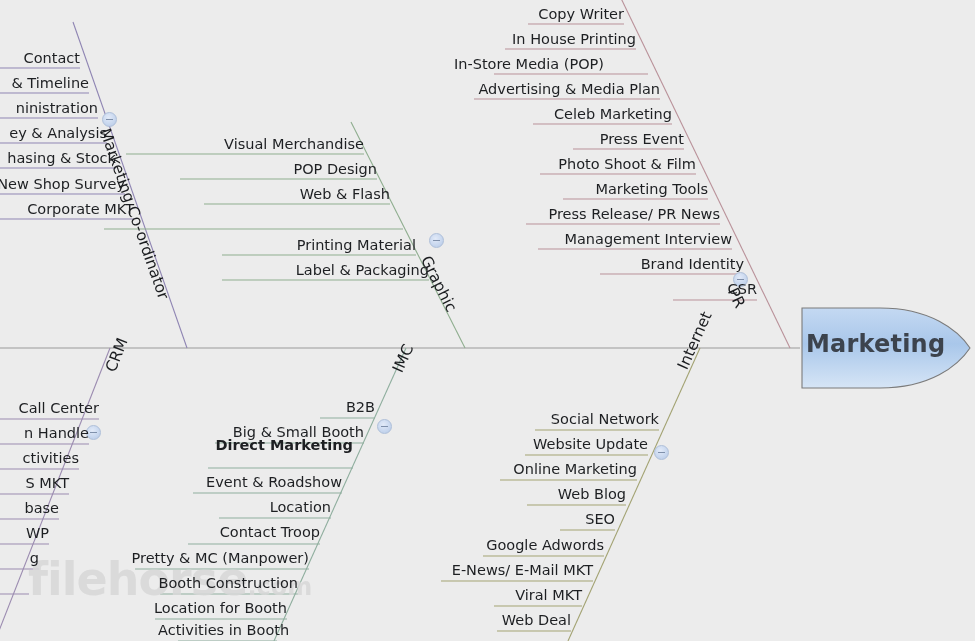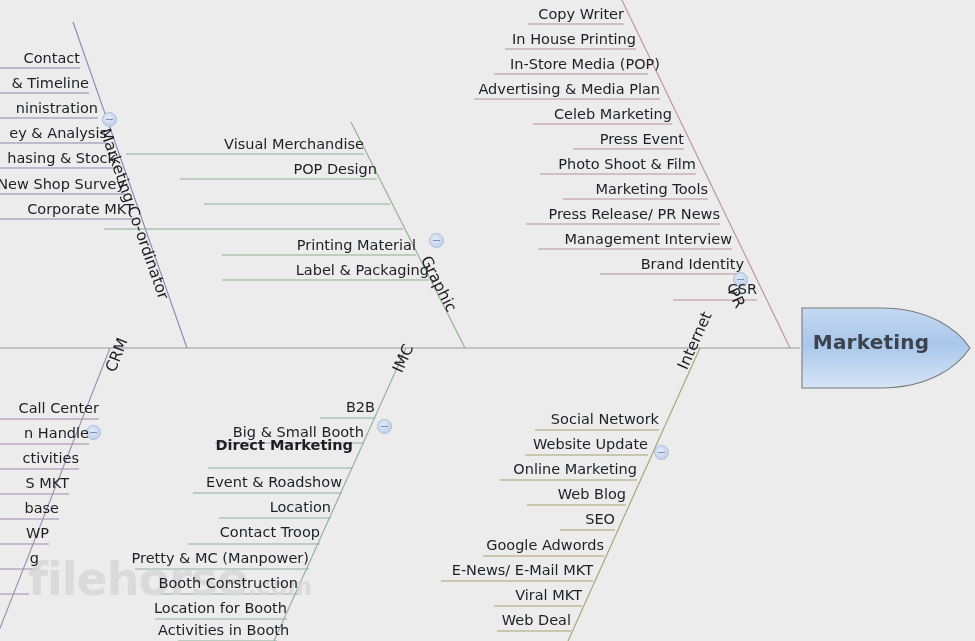--- a/index.html
+++ b/index.html
@@ -64,21 +64,21 @@
     transform-origin: 0 0;
   }
 
   
   .head-text {
     position: absolute;
     left: 806px;
     top: 330px;
     width: 130px;
     text-align: center;
-    font-size: 20px;
+    font-size: 24px;
     font-weight: bold;
     color: #3d4category;
     color: #3c434d;
     letter-spacing: .2px;
     white-space: nowrap;
   }
 
   
   .toggle {
     position: absolute;
@@ -220,26 +220,27 @@
   <div class="leaf r" style="left:-40px; top:51px;  width:120px;">Contact</div>
   <div class="leaf r" style="left:-40px; top:76px;  width:129px;">&amp; Timeline</div>
   <div class="leaf r" style="left:-40px; top:101px; width:138px;">ninistration</div>
   <div class="leaf r" style="left:-40px; top:126px; width:147px;">ey &amp; Analysis</div>
   <div class="leaf r" style="left:-40px; top:151px; width:156px;">hasing &amp; Stock</div>
   <div class="leaf r" style="left:-40px; top:177px; width:165px;">New Shop Survey</div>
   <div class="leaf r" style="left:-40px; top:202px; width:174px;">Corporate MKT</div>
 
   <div class="leaf r" style="left:144px; top:137px; width:220px;">Visual Merchandise</div>
   <div class="leaf r" style="left:197px; top:162px; width:180px;">POP Design</div>
+  <div class="leaf r" style="left:220px; top:187px; width:170px;">Web &amp; Flash</div>
   <div class="leaf r" style="left:238px; top:238px; width:178px;">Printing Material</div>
   <div class="leaf r" style="left:238px; top:263px; width:191px;">Label &amp; Packaging</div>
 
   <div class="leaf r" style="left:444px; top:7px;   width:180px;">Copy Writer</div>
   <div class="leaf r" style="left:421px; top:32px;  width:215px;">In House Printing</div>
-  <div class="leaf r" style="left:422px; top:57px;  width:238px;">In-Store Media (POP)</div>
+  <div class="leaf r" style="left:410px; top:57px;  width:238px;text-align:center;">In-Store Media (POP)</div>
   <div class="leaf r" style="left:390px; top:82px;  width:270px;">Advertising &amp; Media Plan</div>
   <div class="leaf r" style="left:449px; top:107px; width:223px;">Celeb Marketing</div>
   <div class="leaf r" style="left:489px; top:132px; width:195px;">Press Event</div>
   <div class="leaf r" style="left:456px; top:157px; width:240px;">Photo Shoot &amp; Film</div>
   <div class="leaf r" style="left:479px; top:182px; width:229px;">Marketing Tools</div>
   <div class="leaf r" style="left:442px; top:207px; width:278px;">Press Release/ PR News</div>
   <div class="leaf r" style="left:454px; top:232px; width:278px;">Management Interview</div>
   <div class="leaf r" style="left:516px; top:257px; width:228px;">Brand Identity</div>
   <div class="leaf r" style="left:589px; top:282px; width:168px;">CSR</div>
 

